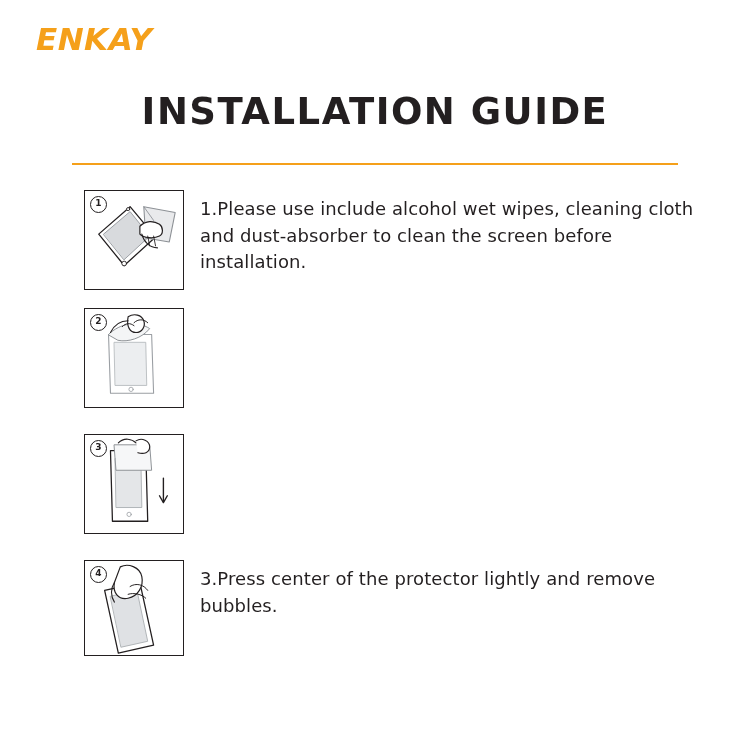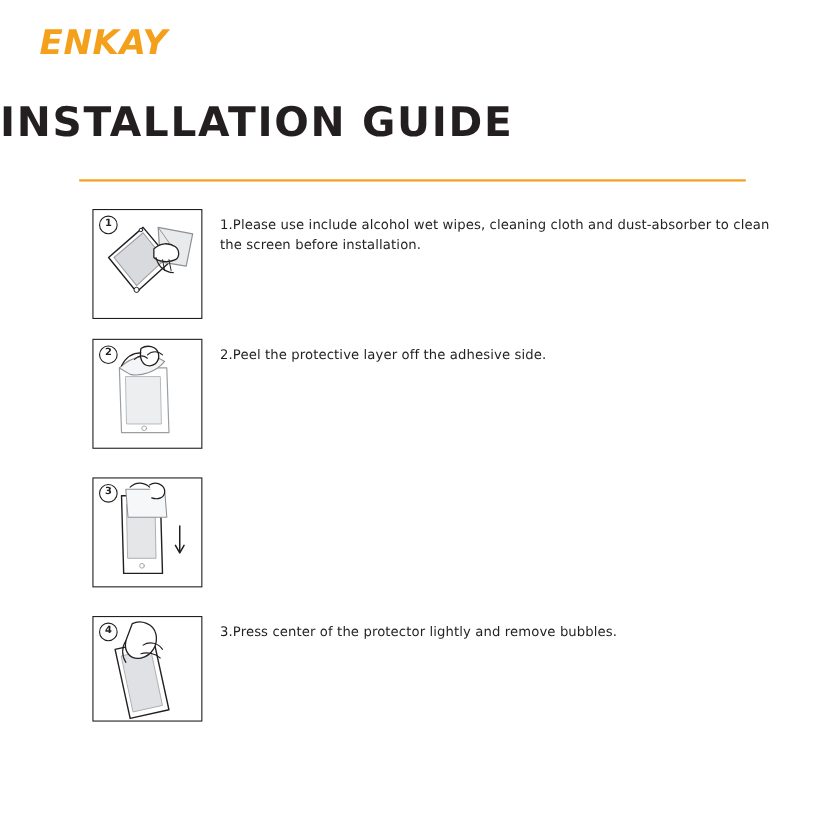--- a/index.html
+++ b/index.html
@@ -37,20 +37,21 @@
     line-height: 1;
     text-align: right;
   }
 
   
   .title-wrap {
     position: absolute;
     left: 0;
     right: 0;
     top: 92px;
+    text-align: center;
   }
   .title {
     font-family: "DejaVu Sans", sans-serif;
     font-weight: bold;
     font-size: 37px;
     letter-spacing: 1.5px;
     color: #231f20;
     line-height: 1.1;
   }
   .title-rule {
@@ -107,21 +108,21 @@
     line-height: 13px;
     text-align: center;
     background: #fff;
     z-index: 4;
     font-family: "DejaVu Sans", sans-serif;
   }
 
   .step-text {
     padding-left: 16px;
     padding-top: 6px;
-    font-size: 12px;
+    font-size: 18px;
     line-height: 1.48;
     color: #231f20;
     letter-spacing: 0.1px;
     max-width: 500px;
     font-family: "DejaVu Sans", sans-serif;
   }
 
   
   .ill { position: absolute; inset: 0; }
   .ill svg { display: block; width: 100%; height: 100%; }
@@ -181,21 +182,20 @@
               <path d="M24 26 C36 14 54 12 66 20 C58 30 44 34 34 32 Z" fill="#f4f5f6" stroke="#8d9196" stroke-width="1"></path>
 
               <path d="M44 8 C50 4 58 6 60 12 C62 18 58 24 52 24 C46 24 42 18 44 8 Z" fill="#ffffff" stroke="#231f20" stroke-width="1.2"></path>
               <path d="M50 14 C54 10 60 10 64 14" stroke="#231f20" stroke-width="1"></path>
               <path d="M38 18 C42 14 46 14 50 17" stroke="#231f20" stroke-width="1"></path>
               <path d="M26 24 C30 16 36 12 44 12" stroke="#231f20" stroke-width="1.1"></path>
             </g>
           </svg>
         </div>
       </div>
-      <div class="step-text">2.Peel the protective layer off the adhesive side.</div>
     </div>
 
     <div class="step s3">
       <div class="thumb">
         <div class="badge">3</div>
         <div class="ill">
           <svg viewBox="0 0 100 100" xmlns="http://www.w3.org/2000/svg">
             <g fill="none" stroke="#231f20" stroke-width="1.2" stroke-linejoin="round" stroke-linecap="round">
 
               <path d="M26 16 L62 16 L64 88 L28 88 Z" fill="#ffffff" stroke="#231f20" stroke-width="1.3"></path>

